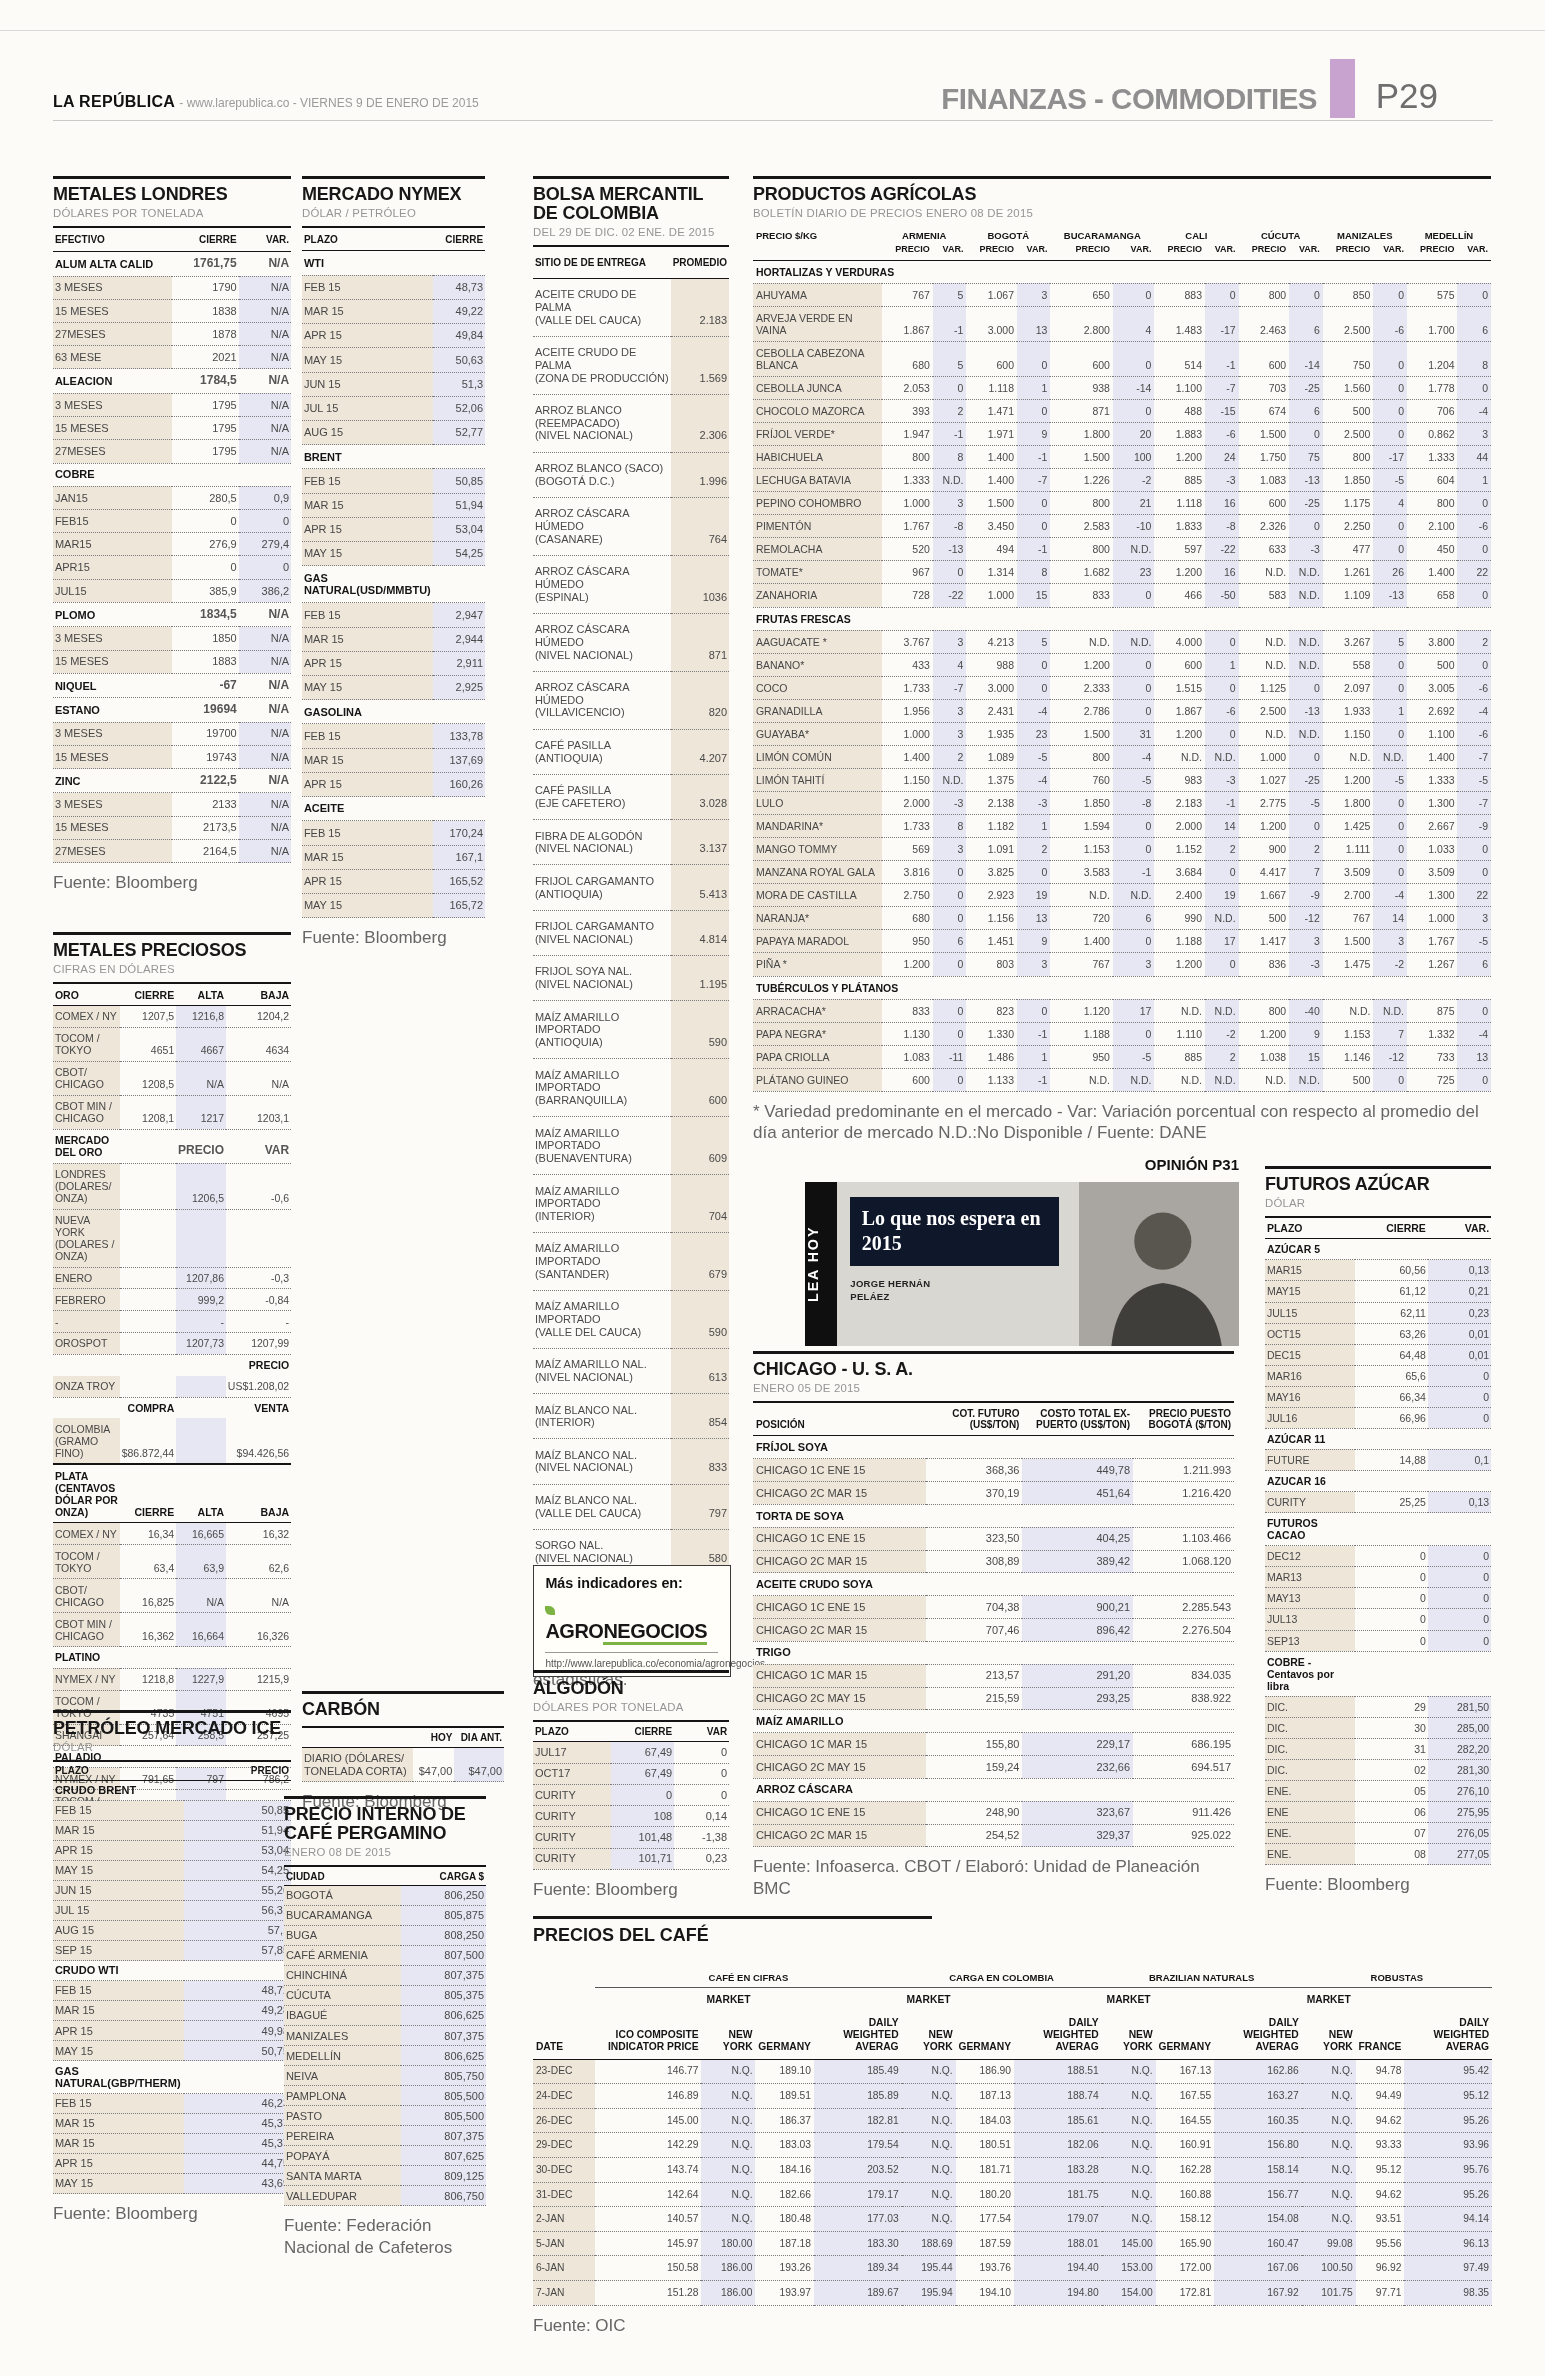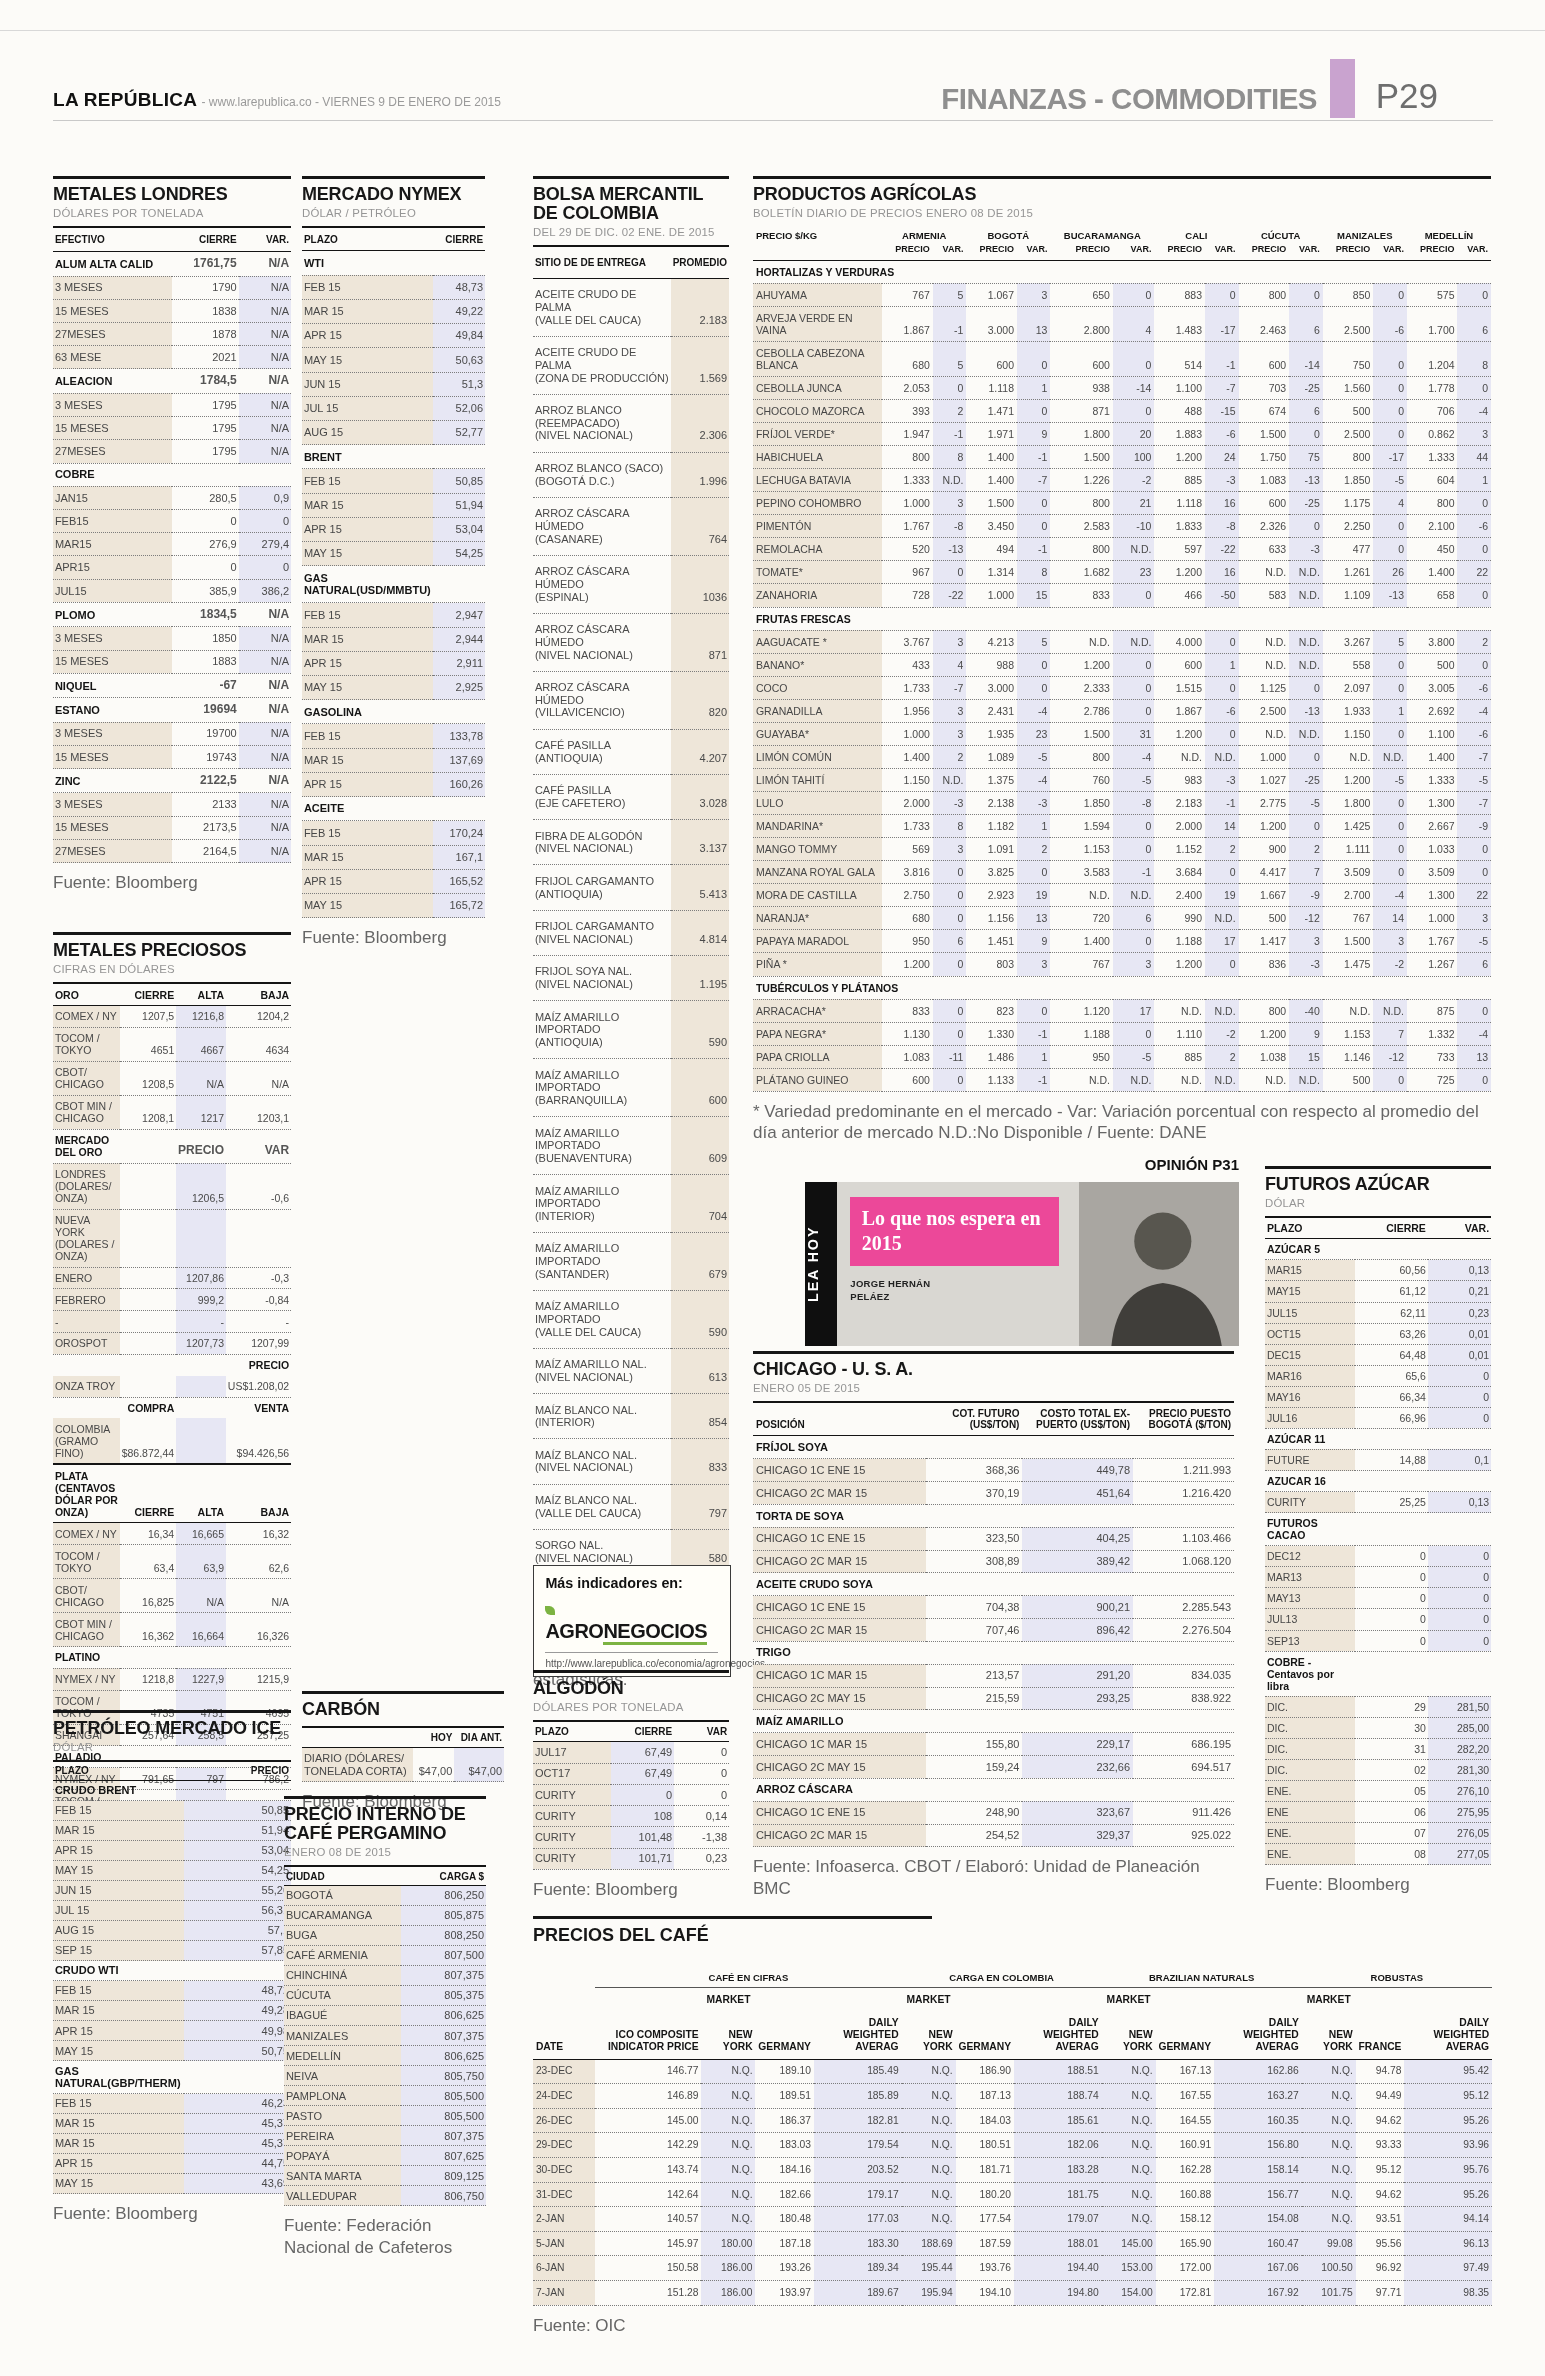--- a/index.html
+++ b/index.html
@@ -3,21 +3,21 @@
 <meta charset="utf-8">
 <style>
   html,body{margin:0;padding:0;background:#ffffff;}
   #page{position:relative;width:1546px;height:2377px;background:#fcfbf8;
         font-family:"Liberation Sans",sans-serif;color:#333;overflow:hidden;}
   .top-rule{position:absolute;top:30px;left:0;right:0;border-top:1px solid #d8d8d8;}
 
   
   .masthead{position:absolute;left:53px;right:53px;top:46px;height:74px;border-bottom:1.9px solid #c9c9c9;}
   .mh-left{position:absolute;left:0;bottom:9.5px;white-space:nowrap;}
-  .brand{font-weight:bold;font-size:19px;color:#111;letter-spacing:0.3px;}
+  .brand{font-weight:bold;font-size:16px;color:#111;letter-spacing:0.3px;}
   .mh-info{font-size:12px;color:#9a9a9a;}
   .mh-section{position:absolute;right:176px;bottom:3.8px;font-size:29.5px;font-weight:bold;color:#8f8f8f;letter-spacing:-0.5px;}
   .mh-bar{position:absolute;right:138px;bottom:1.9px;width:25px;height:59px;background:#c9a3cf;}
   .mh-page{position:absolute;right:55px;bottom:3.8px;font-size:35px;color:#6e6e6e;}
 
   
   .sec{position:absolute;}
   .sec-head{border-top:3.8px solid #161616;padding-top:5.7px;margin-bottom:7.6px;}
   .sec-head h2{margin:0;font-size:18px;line-height:1.06;color:#171717;letter-spacing:-0.2px;font-weight:bold;}
   .sub{font-size:11.4px;color:#959595;margin-top:2.9px;letter-spacing:0.2px;}
@@ -68,21 +68,21 @@
   .r-ch0 td{font-weight:bold;font-size:9.5px;text-align:center;color:#141414;border-bottom:none;background:none !important;}
   .r-ch0 td:not(:empty){border-bottom:1.4px solid #555;padding-bottom:2.9px;}
 
   
   .op-label{text-align:right;font-weight:bold;font-size:15px;color:#111;margin-bottom:8.6px;}
   .op-box{position:relative;height:164px;background:#d9d7d2;display:flex;}
   .op-strip{width:32px;background:#0f0f0f;position:relative;flex:none;}
   .op-vert{position:absolute;inset:0;writing-mode:vertical-rl;transform:rotate(180deg);color:#fff;
            font-weight:bold;font-size:14.3px;letter-spacing:1.9px;text-align:center;}
   .op-main{flex:1;padding:15px 11.4px 9.5px 13.3px;}
-  .op-head{background:#ec4899;color:#fff;font-family:"Liberation Serif",serif;font-size:20px;
+  .op-head{background:#0f172a;color:#fff;font-family:"Liberation Serif",serif;font-size:20px;
            font-weight:bold;padding:9.5px 11.4px;width:186px;line-height:1.25;}
   .op-author{margin-top:12.4px;font-size:9.5px;font-weight:bold;color:#222;width:114px;line-height:1.35;letter-spacing:0.3px;}
   .op-photo{width:160px;flex:none;background:#aaa7a2;position:relative;overflow:hidden;}
 
   
   .agro{border:1.4px solid #3a3a3a;padding:8.6px 11.4px 7.6px;background:#fffef9;}
   .agro-label{font-weight:bold;font-size:14.3px;color:#111;}
   .agro-logo{margin-top:6.7px;font-weight:bold;font-size:20px;letter-spacing:-0.5px;color:#161616;}
   .agro-n{border-bottom:3.8px solid #7cb342;}
   .agro-leaf{display:inline-block;width:9.5px;height:9.5px;background:#7cb342;border-radius:0 60% 0 60%;margin-right:3.8px;}

